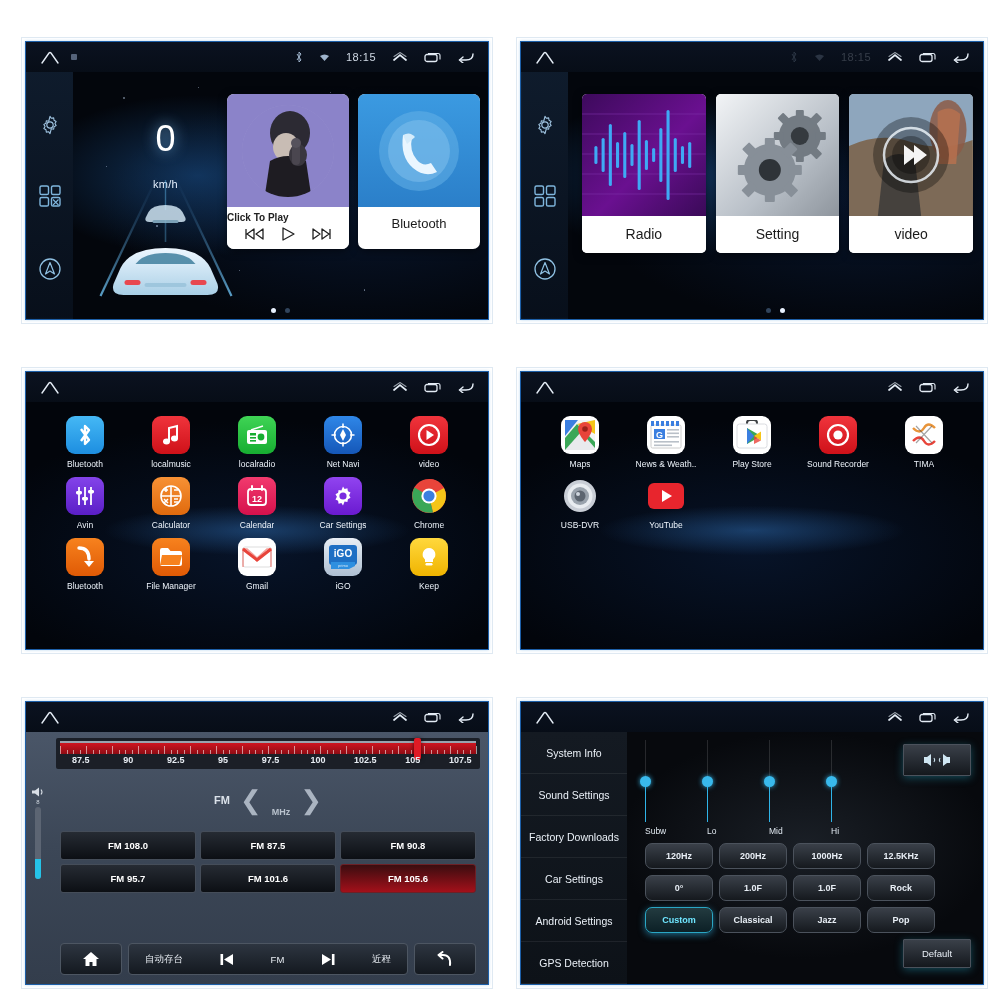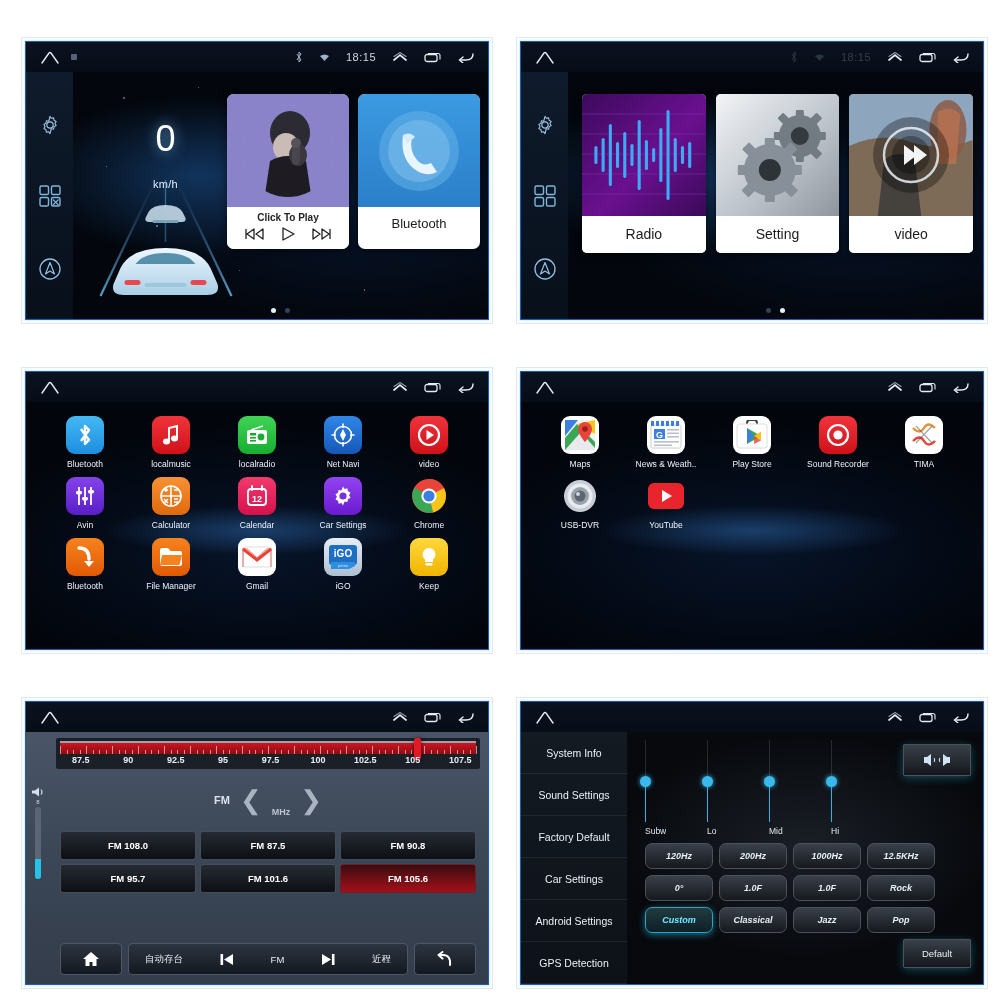--- a/index.html
+++ b/index.html
@@ -88,21 +88,21 @@
     background: #fff; box-shadow: 0 2px 8px rgba(0,0,0,.5);
     display: flex; flex-direction: column;
   }
   .card-art { height: 113px; position: relative; overflow: hidden; }
   .card-label {
     background: #fff; color: #1b1b1b; font-size: 13px;
     text-align: center; padding: 9px 0 10px 0;
   }
   .music-art { background: #8b83c9; display: flex; align-items: center; justify-content: center; }
   .music-foot { background: #fff; padding: 5px 0 7px 0; }
-  .music-title { text-align: center; font-size: 10px; color: #222; font-weight: bold; margin-bottom: 3px; }
+  .music-title { text-align: left; font-size: 10px; color: #222; font-weight: bold; margin-bottom: 3px; }
   .music-ctrls { display: flex; justify-content: space-around; align-items: center; padding: 0 10px; }
   .bt-art { background: linear-gradient(180deg,#3b9ae1,#2b7fc9); display:flex; align-items:center; justify-content:center;}
 
   
   .tiles { position: absolute; left: 14px; right: 10px; top: 22px; display: flex; gap: 10px; }
   .tile { flex: 1; border-radius: 5px; overflow: hidden; background: #fff; box-shadow: 0 2px 8px rgba(0,0,0,.5); }
   .tile-art { height: 122px; position: relative; overflow: hidden; }
   .tile-label { font-size: 14px; text-align: center; color: #1b1b1b; padding: 10px 0 11px 0; background: #fff; }
 
   .dots { position: absolute; bottom: 6px; left: 0; right: 0; display: flex; gap: 9px; justify-content: center; }
@@ -193,21 +193,21 @@
   .sl-track { width: 1px; height: 82px; background: rgba(255,255,255,.13); position: relative; }
   .sl-fill { position: absolute; left: 0; width: 1px; background: #2fb4e8; }
   .sl-knob { position: absolute; left: 50%; width: 11px; height: 11px; margin-left: -5.5px;
              border-radius: 50%; background: #39b9ec; box-shadow: 0 0 5px rgba(57,185,236,.9); }
   .sl-name { color: #dfe7ef; font-size: 8.5px; margin-top: 4px; }
   .eqgrid { display: grid; grid-template-columns: repeat(4, 68px); gap: 6px; padding-left: 6px; margin-top: 7px; }
   .eqbtn {
     background: linear-gradient(180deg,#3a4049,#15191e);
     border: 1px solid #4b525c; border-radius: 7px;
     color: #e8eef5; font-size: 9px; font-weight: bold;
-    text-align: center; padding: 7px 0; font-style: italic;
+    text-align: center; padding: 7px 0;
   }
   .eqbtn.on { background: linear-gradient(180deg,#233b40,#0c2026); border-color: #2aa6c4;
               color: #6fe6ff; box-shadow: 0 2px 7px rgba(47,180,232,.55); }
   .eq-side { position: absolute; right: 12px; }
   .eq-side.top { top: 12px; }
   .eq-side.bot { bottom: 16px; }
   .sidebtn {
     width: 68px; padding: 8px 0; text-align: center;
     background: linear-gradient(180deg,#3a4049,#14181d);
     border: 1px solid #4b525c; border-radius: 1px;
@@ -1119,21 +1119,21 @@
                 <path d="M6 5 L2.5 8 L6 11" fill="none" stroke="#e4ecf5" stroke-width="1.4" stroke-linecap="round"></path>
               </svg>
         </span>
       </div>
     </div>
 
     <div class="settings">
       <div class="set-menu" id="setmenu-holder">
             <div class="set-item">System Info</div>
             <div class="set-item">Sound Settings</div>
-            <div class="set-item">Factory Default</div>
+            <div class="set-item">Factory Downloads</div>
             <div class="set-item">Car Settings</div>
             <div class="set-item">Android Settings</div>
             <div class="set-item">GPS Detection</div>
           </div>
 
       <div class="eq">
         <div class="sliders" id="sliders-holder">
               <div class="slider">
                 <div class="sl-track">
                   <div class="sl-fill" style="bottom: 0px; height: 50%;"></div>

